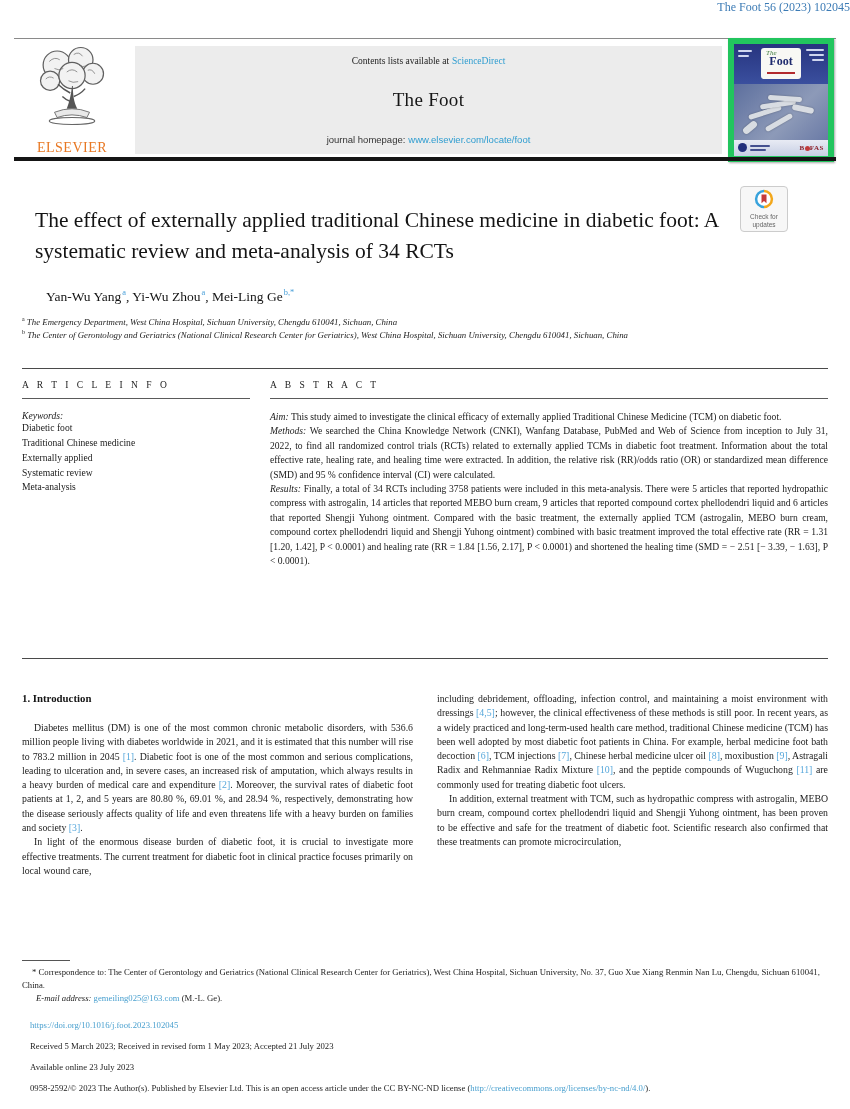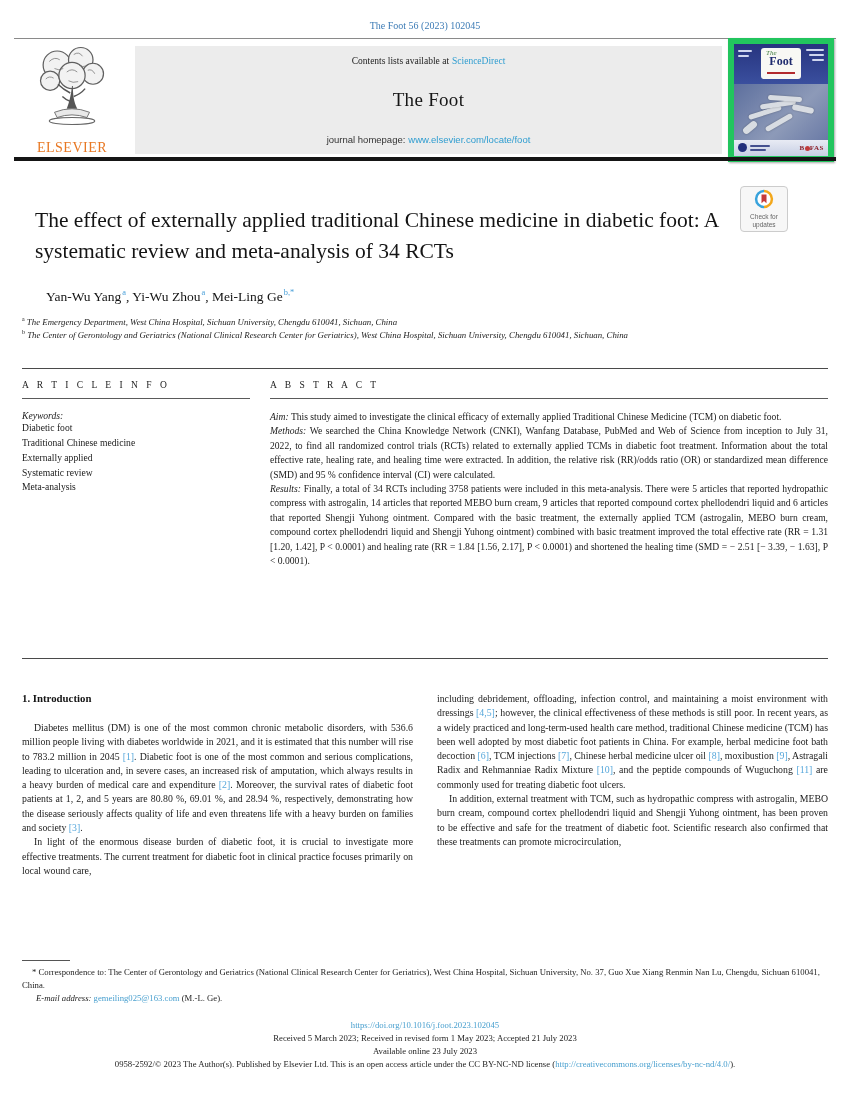--- a/index.html
+++ b/index.html
@@ -4,22 +4,22 @@
 <style>
   html,body{margin:0;padding:0;background:#ffffff;}
   body{
     width:850px;height:1109px;position:relative;overflow:hidden;
     font-family:"Liberation Serif","DejaVu Serif",serif;color:#1a1a1a;
     margin:0 auto;
   }
   .sans{font-family:"Liberation Sans","DejaVu Sans",sans-serif;}
 
   
-  .top-citation{position:absolute;top:20px;left:0;right:0;text-align:center;
-    font-size:10px;color:#3c7bb5;}
+  .top-citation{position:absolute;top:0;left:0;right:0;text-align:right;
+    font-size:12px;color:#3c7bb5;}
 
   .rule-top{position:absolute;top:38px;left:14px;right:14px;border-top:1px solid #8a8a8a;}
 
   
   .banner{position:absolute;top:44px;left:14px;right:14px;height:112px;}
   .elsevier-block{position:absolute;left:6px;top:0;width:104px;height:112px;text-align:center;}
   .elsevier-block svg{display:block;margin:0 auto;}
   .elsevier-word{font-size:14px;letter-spacing:.5px;color:#e87722;margin-top:12px;}
 
   .banner-panel{position:absolute;left:121px;right:114px;top:2px;bottom:2px;background:#ececec;
@@ -85,21 +85,21 @@
   .cite{color:#56a7db;margin-top:45px;}
 
   
   .footnotes{position:absolute;top:960px;left:22px;right:22px;font-size:8.7px;line-height:1.5;color:#1d1d1d;}
   .fn-divider{width:48px;border-top:1px solid #555;margin-bottom:5px;}
   .fn-corr{text-indent:10px;}
   .fn-email{text-indent:14px;}
   .fn-email .lbl{font-style:italic;}
   .link-lt{color:#4aa0cf;}
   .fn-links{margin-top:14px;}
-  .fn-links div{margin:0;text-align:center;}
+  .fn-links div{margin:8px;}
 </style>
 </head>
 <body>
 
 <div class="top-citation">The Foot 56 (2023) 102045</div>
 <div class="rule-top"></div>
 
 <div class="banner">
   <div class="elsevier-block">
     <svg width="88" height="84" viewBox="0 0 100 96">

